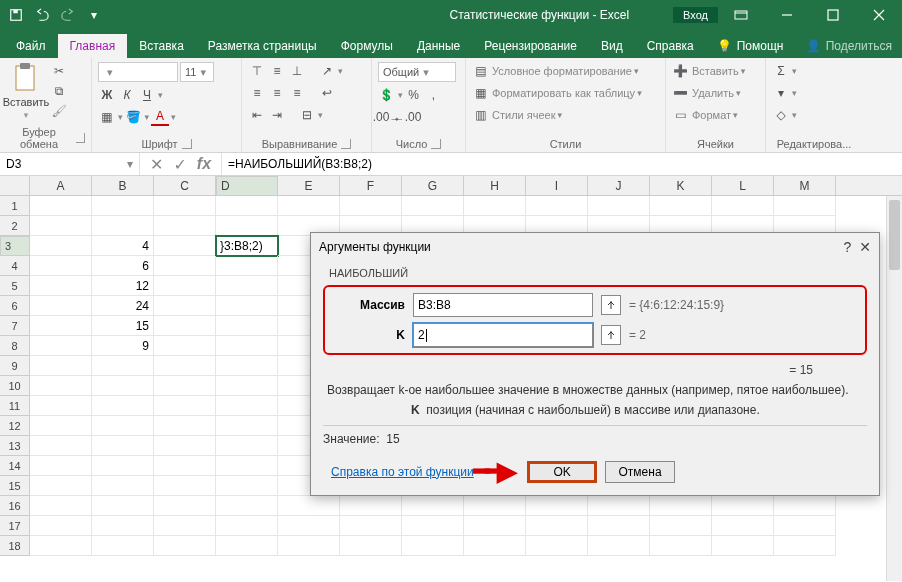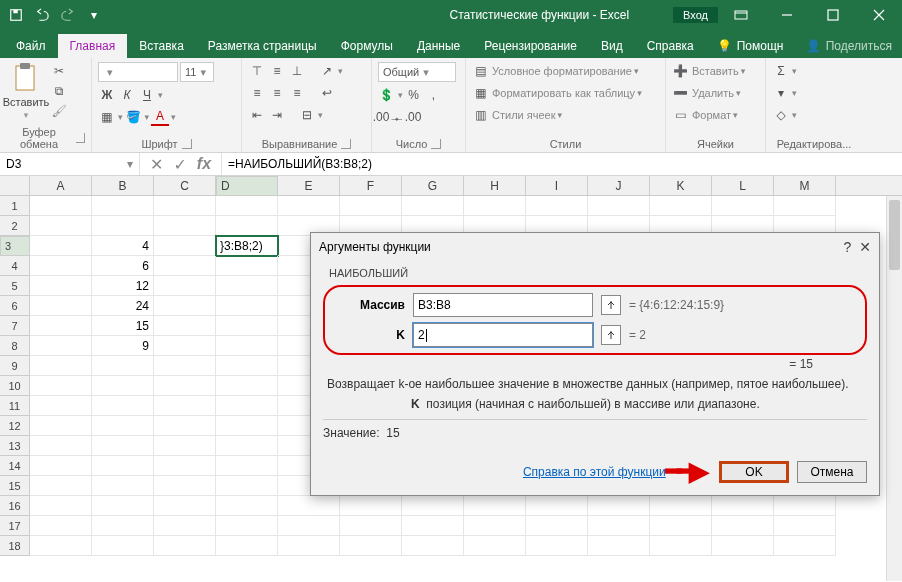--- a/index.html
+++ b/index.html
@@ -52,31 +52,31 @@
 .cell { width:62px; border-right:1px solid #e6e6e6; border-bottom:1px solid #e6e6e6; font-size:12px; padding:0 4px; line-height:20px; text-align:right; overflow:visible; white-space:nowrap; }
 .cell.active { outline:2px solid #217346; outline-offset:-1px; text-align:left; }
 .cell.active::after { content:''; position:absolute; }
 
 
 .dialog { position:absolute; left:310px; top:232px; width:570px; height:264px; background:#f0f0f0; border:1px solid #888; box-shadow:0 3px 12px rgba(0,0,0,.3); font-size:12px; }
 .dlg-title { height:28px; display:flex; align-items:center; padding:0 8px; justify-content:space-between; }
 .dlg-title .tbtns { display:flex; gap:8px; font-size:14px; color:#444; }
 .dlg-body { padding:4px 12px 8px 12px; }
 .fn-name { font-size:11px; color:#444; padding:2px 0 6px 6px; }
-.args { border:2px solid #d00; border-radius:18px; padding:6px 10px; display:flex; flex-direction:column; gap:6px; }
+.args { border:2px solid #d00; border-radius:6px; padding:6px 10px; display:flex; flex-direction:column; gap:6px; margin-bottom:6px; }
 .arg { display:flex; align-items:center; gap:8px; }
 .arg-label { width:70px; text-align:right; font-weight:bold; }
 .arg-input { flex:0 0 180px; border:1px solid #888; height:24px; padding:0 4px; background:#fff; display:flex; align-items:center; }
 .arg-range { width:20px; height:20px; border:1px solid #888; background:#fff; display:flex; align-items:center; justify-content:center; }
 .arg-eq { color:#666; }
 .result-line { text-align:right; color:#444; padding:2px 54px 2px 0; }
 .desc { color:#333; padding:4px 4px; }
 .desc2 { color:#333; padding:2px 4px 2px 88px; }
 .desc2 b { font-weight:bold; }
-.dlg-footer { position:absolute; bottom:8px; left:9px; right:12px; display:flex; align-items:center; justify-content:flex-end; }
+.dlg-footer { position:absolute; bottom:8px; left:20px; right:12px; display:flex; align-items:center; justify-content:flex-start; }
 .link { color:#0563c1; text-decoration:underline; cursor:pointer; }
 .dlg-btns { display:flex; gap:8px; align-items:center; }
 .btn { width:70px; height:22px; border:1px solid #888; background:#e9e9e9; font-size:12px; cursor:pointer; }
 .btn.primary { border:3px solid #c2410c; }
 .arrow { color:#d00; font-size:26px; font-weight:bold; letter-spacing:-4px; margin-right:6px; }
 
 .hr { height:1px; background:#ccc; margin:6px 0; }
 .scrollbar { position:absolute; right:0; top:20px; bottom:0; width:16px; background:#f0f0f0; border-left:1px solid #ddd; }
 .scroll-thumb { position:absolute; left:2px; right:2px; top:4px; height:70px; background:#c8c8c8; border-radius:2px; }
 </style>

